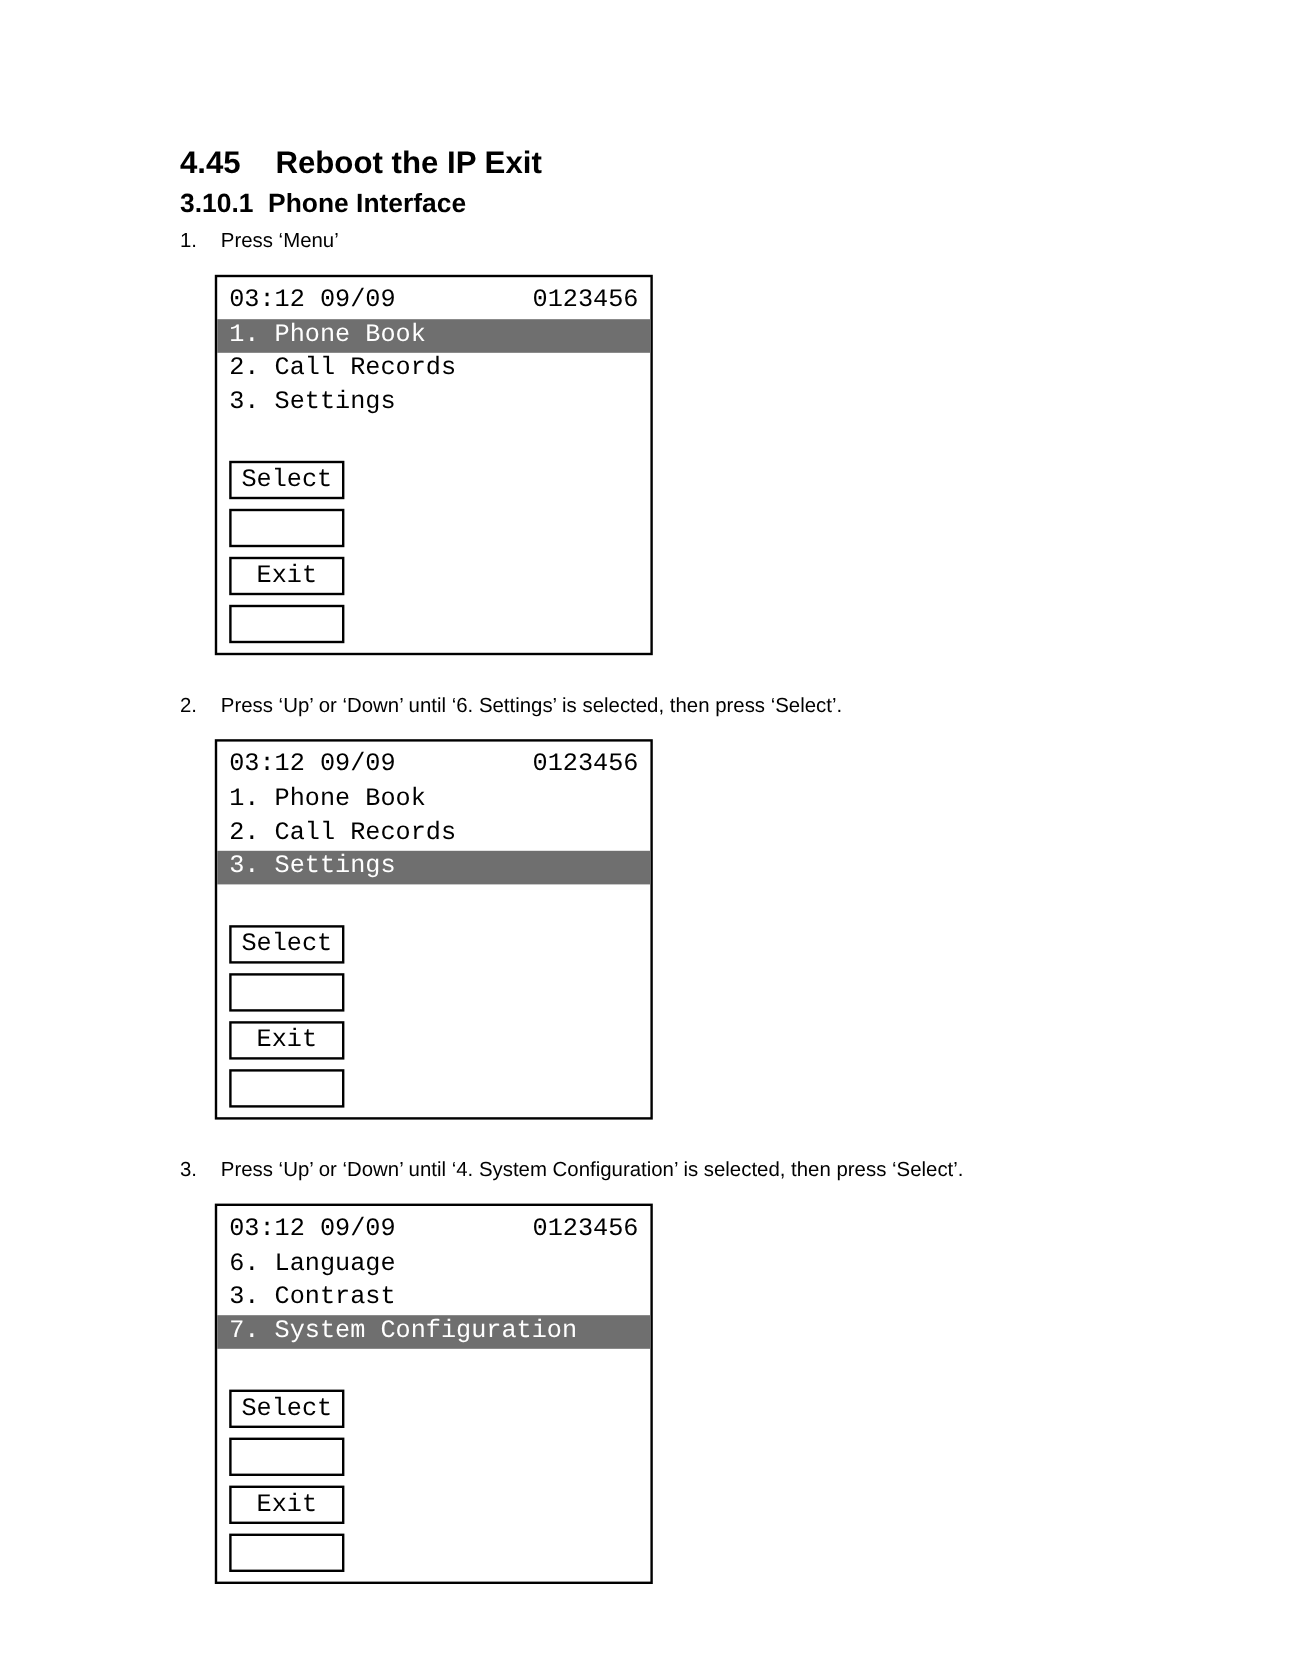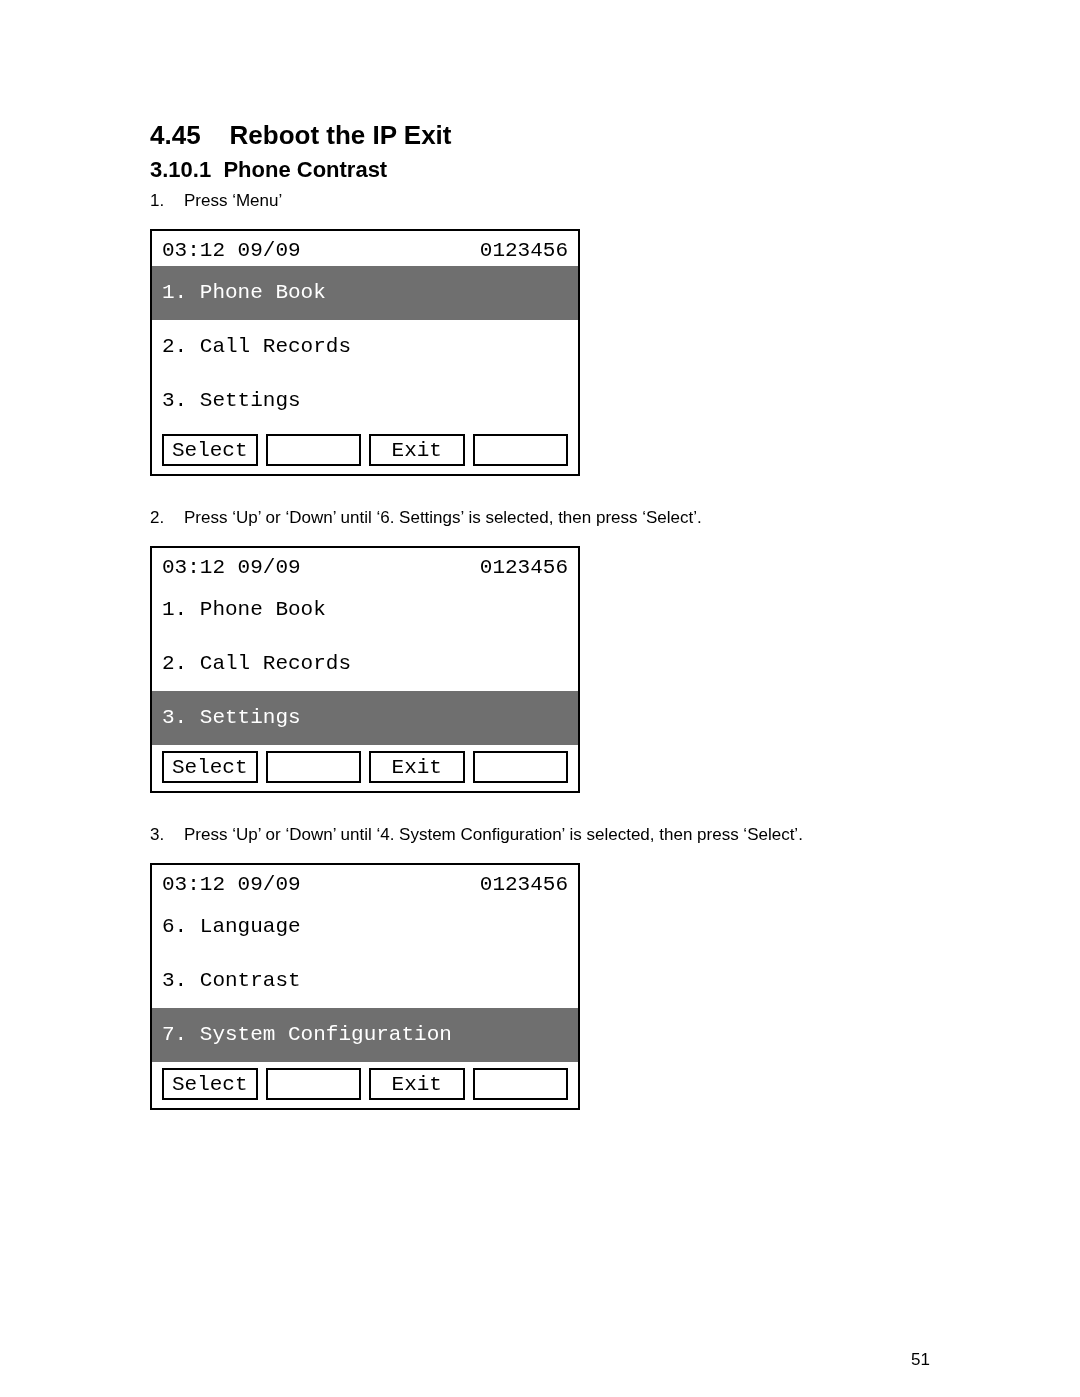--- a/index.html
+++ b/index.html
@@ -31,47 +31,49 @@
     }
     .step-num {
       width: 34px;
       flex: 0 0 34px;
     }
     .step-text {
       flex: 1;
     }
     .screen {
       border: 2px solid #000;
-      width: 430px;
+      width: 365px;
       padding: 8px 0 8px 0;
       box-sizing: border-box;
       font-family: "Courier New", Courier, monospace;
       font-size: 21px;
       margin-bottom: 32px;
+      margin-left: 29px;
     }
     .topbar {
       display: flex;
       justify-content: space-between;
       padding: 0 10px 4px 10px;
     }
     .menu-list {
       min-height: 112px;
     }
     .menu-row {
-      padding: 13px 10px;
+      padding: 0 10px;
       line-height: 28px;
     }
     .menu-row.selected {
       background: #6f6f6f;
       color: #fff;
     }
     .softkeys {
       display: flex;
       gap: 8px;
       padding: 6px 10px 0 10px;
+      flex-direction: column;
     }
     .sk {
       border: 2px solid #000;
       box-sizing: border-box;
       width: 96px;
       height: 32px;
       display: flex;
       align-items: center;
       justify-content: center;
     }
@@ -84,21 +86,21 @@
 </head>
 <body>
 
 <div class="page">
 
   <div class="h1">
     <span>4.45</span><span>&nbsp;&nbsp;&nbsp;&nbsp;</span><span>Reboot the IP Exit</span>
   </div>
 
   <div class="h2">
-    <span>3.10.1</span>&nbsp;&nbsp;<span>Phone Contrast</span>
+    <span>3.10.1</span>&nbsp;&nbsp;<span>Phone Interface</span>
   </div>
 
   <div class="step">
     <div class="step-num">1.</div>
     <div class="step-text">Press ‘Menu’</div>
   </div>
 
   <div class="screen">
     <div class="topbar">
       <span>03:12 09/09</span>

